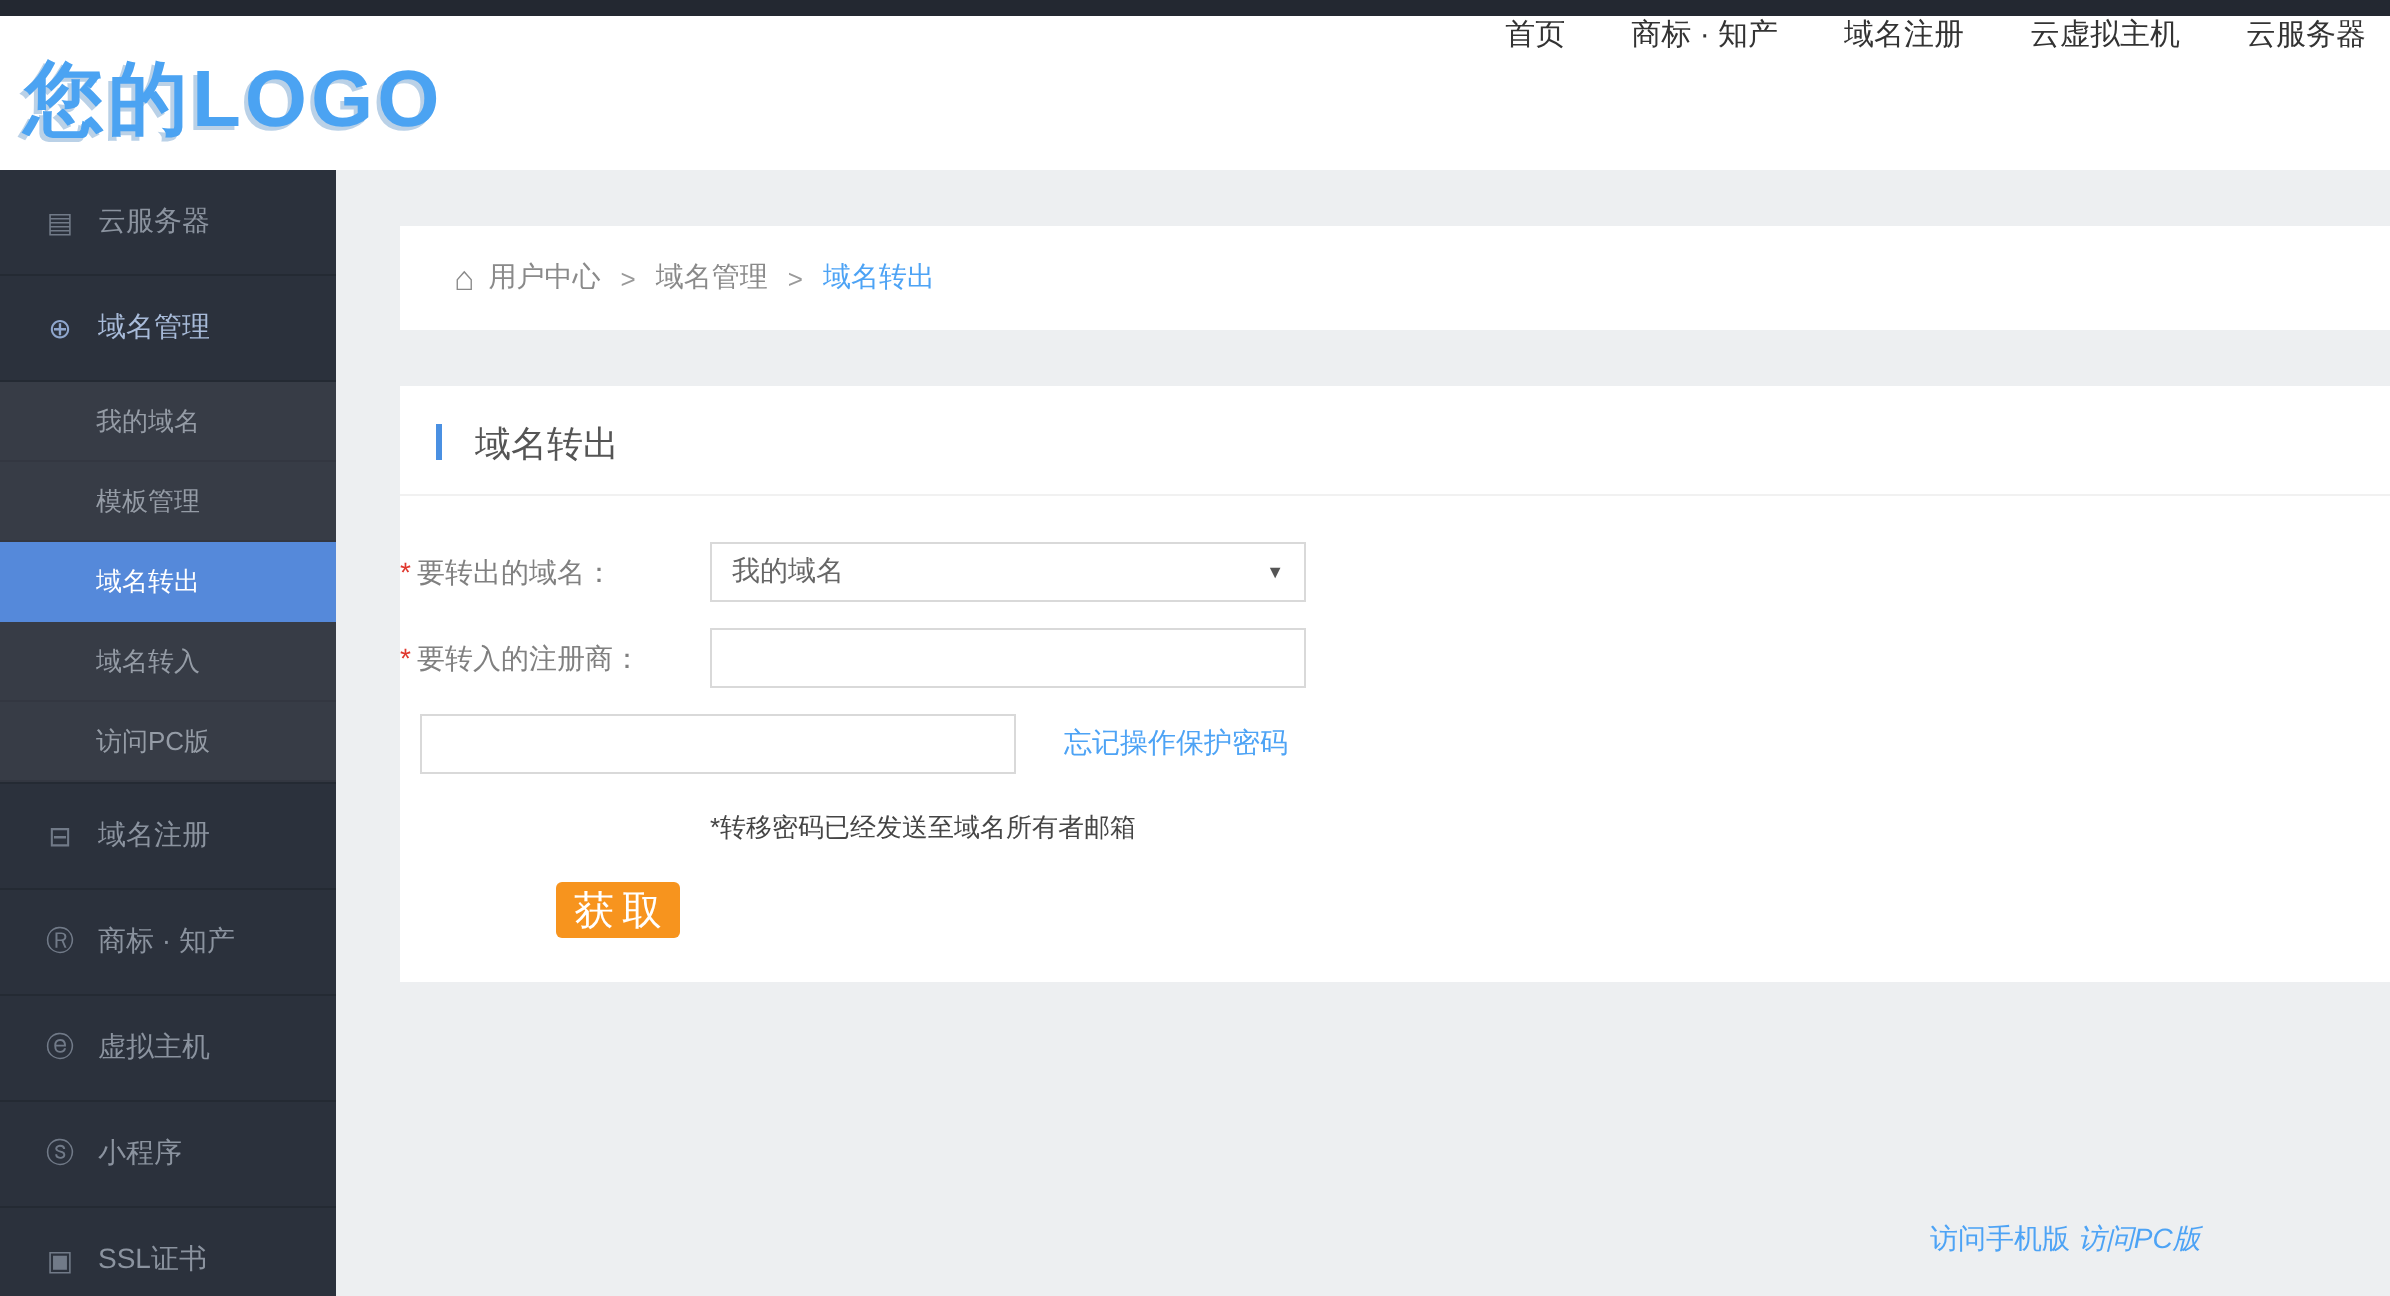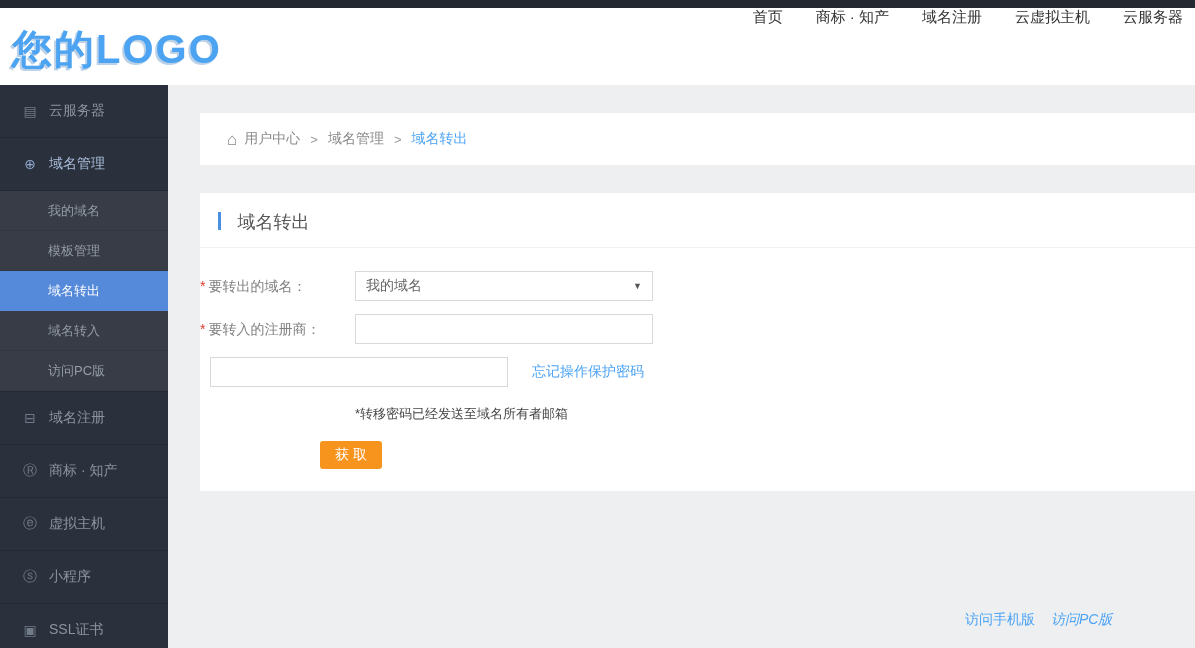--- a/index.html
+++ b/index.html
@@ -53,27 +53,27 @@
   .ctrl-wrap { margin-left:10px; display:flex; align-items:center; }
   .select-box { width:298px; height:30px; border:1px solid #d9d9d9; background:#fff; display:flex;
                 align-items:center; justify-content:space-between; padding:0 10px; cursor:pointer; }
   .select-value { font-size:14px; color:#666; }
   .select-arrow { font-size:9px; color:#555; }
   .text-input { width:298px; height:30px; border:1px solid #d9d9d9; background:#fff; padding:0 10px;
                 font-size:14px; color:#555; outline:none; font-family:inherit; }
   .field-link { margin-left:24px; font-size:14px; color:#4da3f5; cursor:pointer; text-decoration:none; white-space:nowrap; }
 
   .note { margin-left:155px; margin-top:18px; font-size:13px; color:#454545; }
-  .submit-btn { margin-left:120px; margin-top:18px; width:62px; height:28px; background:#f7941e;
-                border:none; border-radius:3px; color:#fff; font-size:14px; letter-spacing:4px;
+  .submit-btn { margin-left:78px; margin-top:18px; width:62px; height:28px; background:#f7941e;
+                border:none; border-radius:3px; color:#fff; font-size:20px; letter-spacing:4px;
                 padding-left:4px; cursor:pointer; font-family:inherit; }
 
   
   .footer-links { position:absolute; left:797px; top:526px; font-size:14px; }
-  .footer-link { color:#4da3f5; cursor:pointer; text-decoration:none; margin-right:12px; }
+  .footer-link { color:#4da3f5; cursor:pointer; text-decoration:none; }
   .footer-link:last-child { margin-right:0;font-style:italic; }
 </style>
 </head>
 <body>
 
 <div class="page">
 
   <div class="topstrip"></div>
 
   <div class="header">

